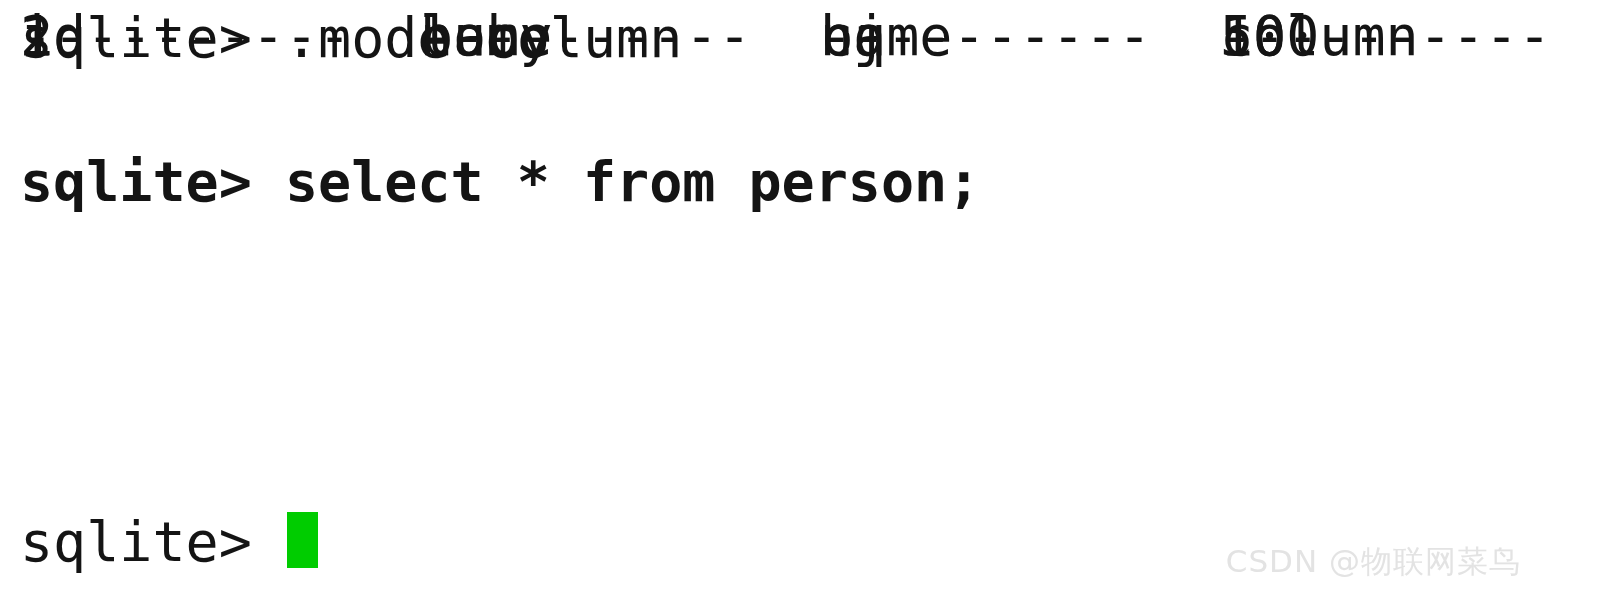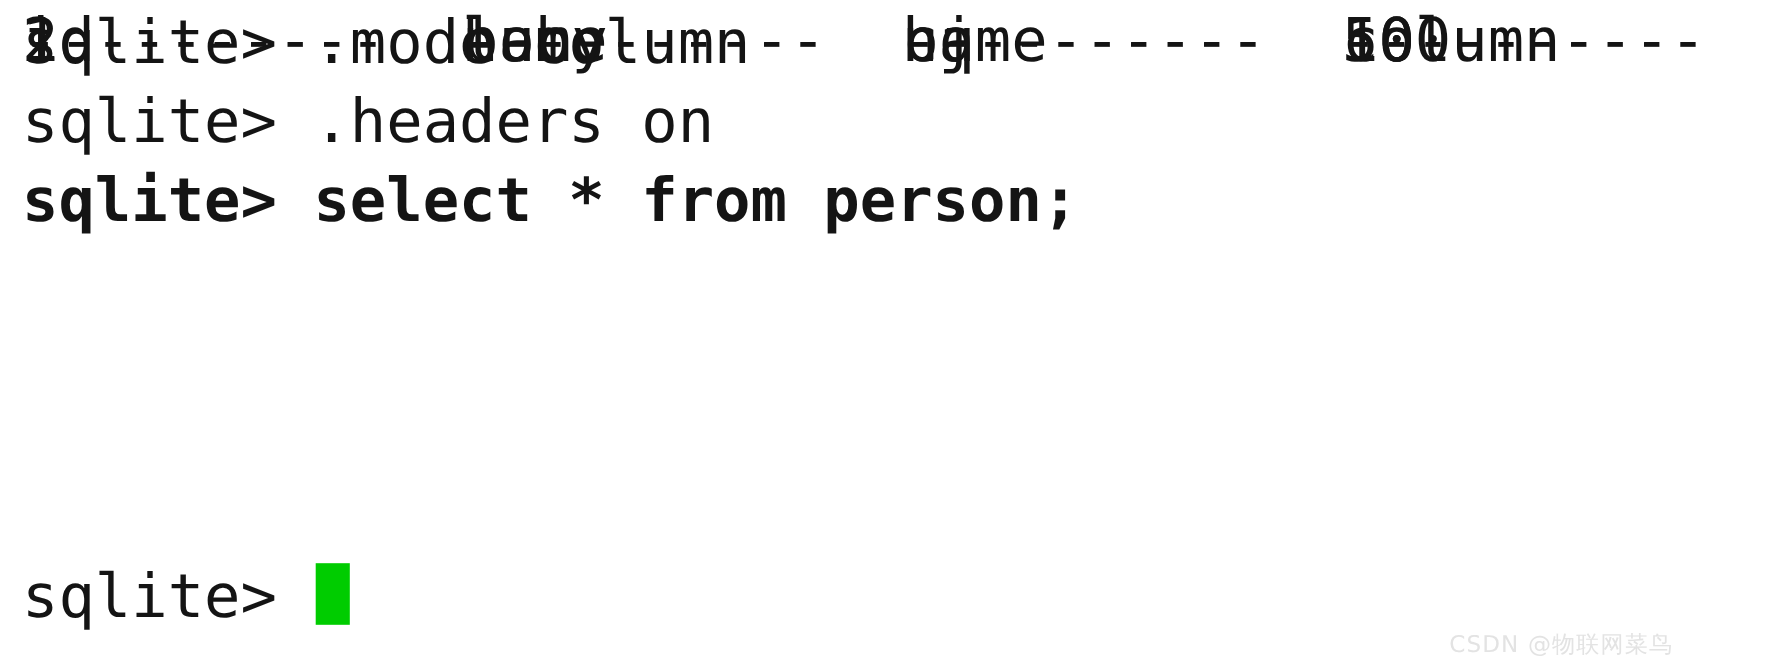--- a/index.html
+++ b/index.html
@@ -78,38 +78,37 @@
     top: 512px;
     width: 31px;
     height: 56px;
     background: #00cc00;
     display: block;
   }
 
   .watermark {
     position: absolute;
     right: 16px;
-    bottom: 0;
+    bottom: 17px;
     font-family: "DejaVu Sans", "Liberation Sans", sans-serif;
-    font-size: 21px;
+    font-size: 31px;
     color: #e3e3e3;
     white-space: pre;
     letter-spacing: 1px;
     user-select: none;
   }
 </style>
 </head>
 <body>
 
 <div id="terminal">
   <div class="screen">
 
     <div class="line row0 prompt-line"><span>sqlite&gt; </span><span>.mode column</span></div>
 
-    <div class="line row1 prompt-line"><span>sqlite&gt; </span><span>.headers on</span></div>
 
     <div class="line row2 prompt-line"><span>sqlite&gt; </span><span>select * from person;</span></div>
 
     <div class="row3">
       <span class="cell col-id">id</span>
       <span class="cell col-name">name</span>
       <span class="cell col-addr">name</span>
       <span class="cell col-score">column</span>
     </div>
 

